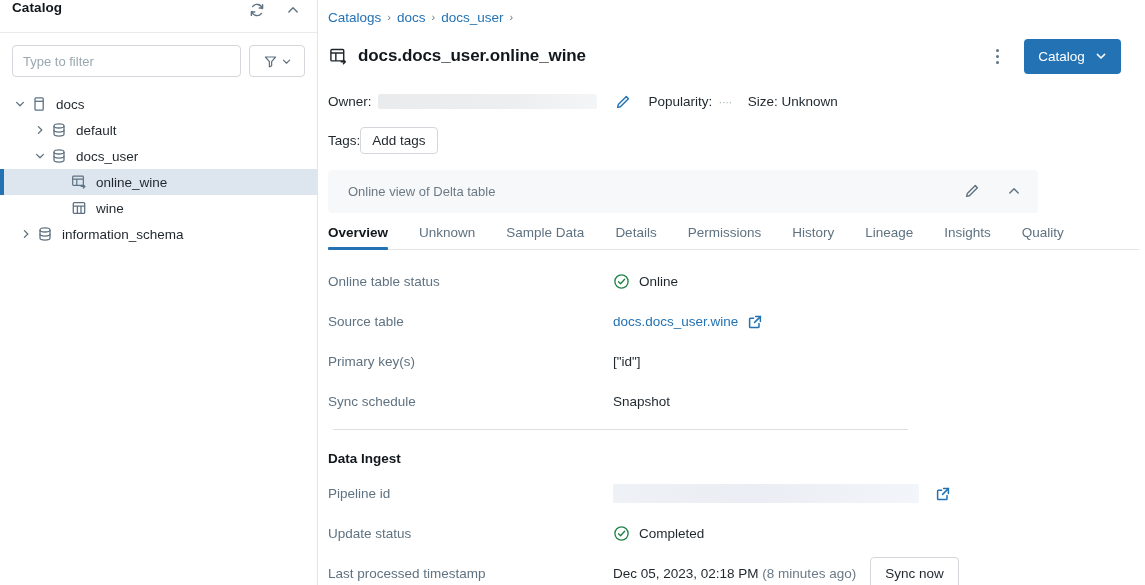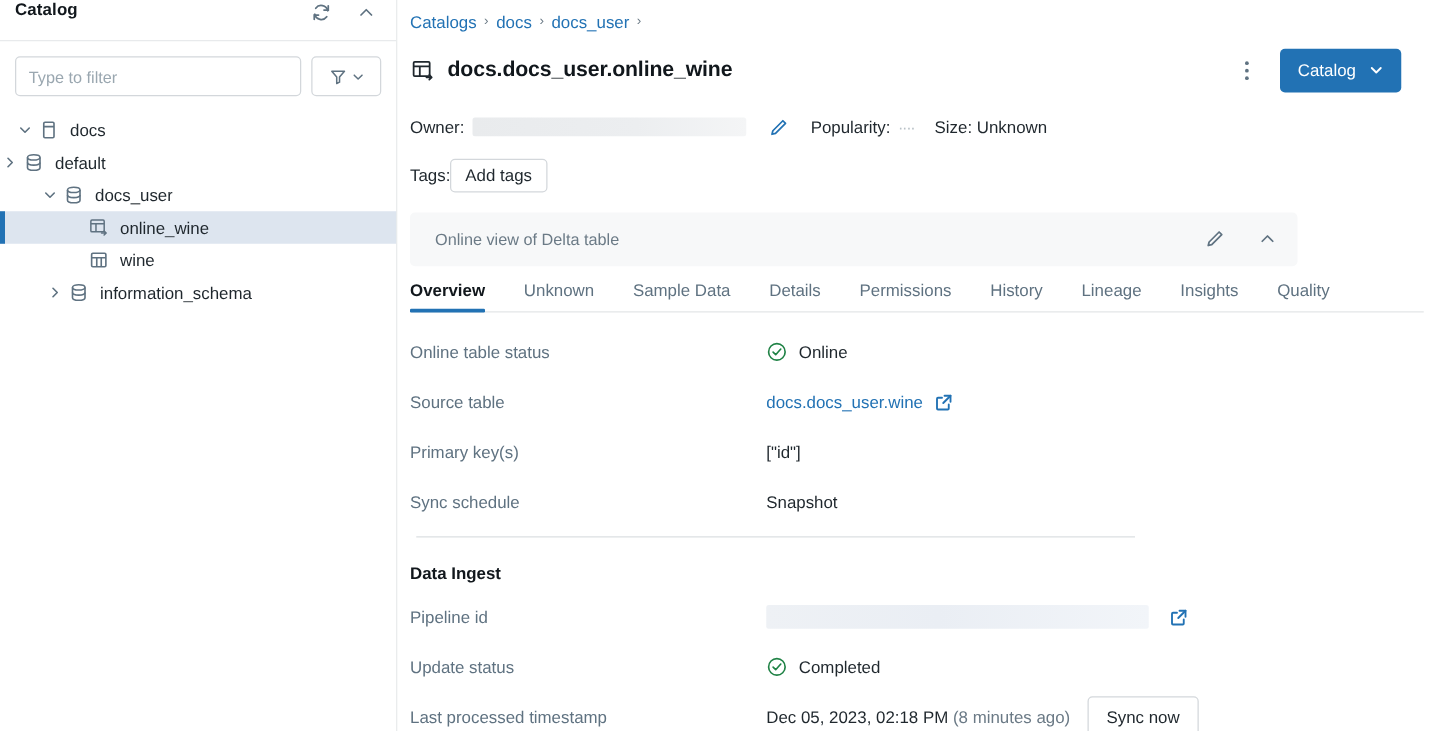--- a/index.html
+++ b/index.html
@@ -212,21 +212,21 @@
             </svg>
           </span>
           <span class="tree-icon">
             <svg width="16" height="16" viewBox="0 0 16 16" fill="none" stroke="currentColor" stroke-width="1.3">
               <rect x="4" y="1.8" width="8.2" height="12.4" rx="1"></rect>
               <path d="M4 5.3h8.2"></path>
             </svg>
           </span>
           <span class="tree-label">docs</span>
         </div>
-        <div class="tree-row" style="">
+        <div class="tree-row" style="padding-left: 32px;">
           <span class="twisty">
             <svg width="12" height="12" viewBox="0 0 12 12" fill="none" stroke="currentColor" stroke-width="1.3" stroke-linecap="round" stroke-linejoin="round">
               <path d="M4.4 2.6L7.8 6l-3.4 3.4"></path>
             </svg>
           </span>
           <span class="tree-icon">
             <svg width="16" height="16" viewBox="0 0 16 16" fill="none" stroke="currentColor" stroke-width="1.3">
               <ellipse cx="8" cy="3.9" rx="5" ry="2.1"></ellipse>
               <path d="M3 3.9v4.1c0 1.16 2.24 2.1 5 2.1s5-.94 5-2.1V3.9"></path>
               <path d="M3 8v4.1c0 1.16 2.24 2.1 5 2.1s5-.94 5-2.1V8"></path>
@@ -263,21 +263,21 @@
         <div class="tree-row" style="padding-left: 52px;">
           <span class="twisty"></span>
           <span class="tree-icon">
             <svg width="16" height="16" viewBox="0 0 16 16" fill="none" stroke="currentColor" stroke-width="1.3">
               <rect x="2.3" y="2.6" width="11.4" height="10.8" rx="1"></rect>
               <path d="M2.3 6.2h11.4M6.4 6.2v7.2M10 6.2v7.2"></path>
             </svg>
           </span>
           <span class="tree-label">wine</span>
         </div>
-        <div class="tree-row" style="padding-left: 36px;">
+        <div class="tree-row" style="padding-left: 18px;">
           <span class="twisty">
             <svg width="12" height="12" viewBox="0 0 12 12" fill="none" stroke="currentColor" stroke-width="1.3" stroke-linecap="round" stroke-linejoin="round">
               <path d="M4.4 2.6L7.8 6l-3.4 3.4"></path>
             </svg>
           </span>
           <span class="tree-icon">
             <svg width="16" height="16" viewBox="0 0 16 16" fill="none" stroke="currentColor" stroke-width="1.3">
               <ellipse cx="8" cy="3.9" rx="5" ry="2.1"></ellipse>
               <path d="M3 3.9v4.1c0 1.16 2.24 2.1 5 2.1s5-.94 5-2.1V3.9"></path>
               <path d="M3 8v4.1c0 1.16 2.24 2.1 5 2.1s5-.94 5-2.1V8"></path>

